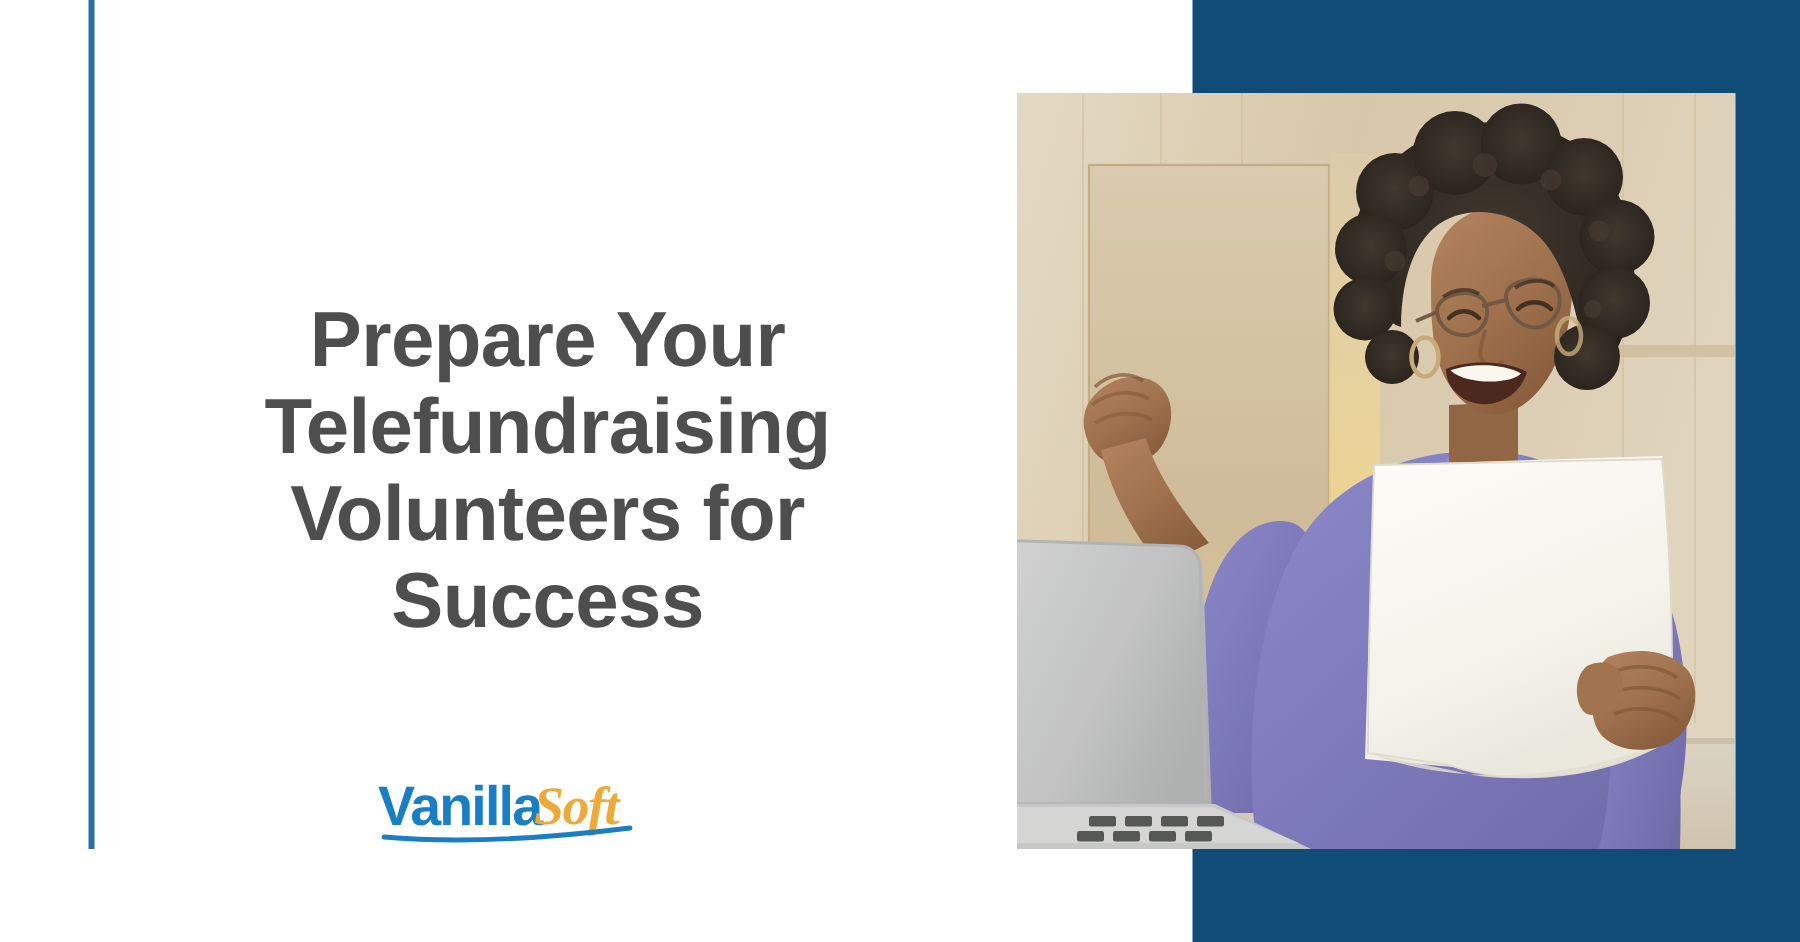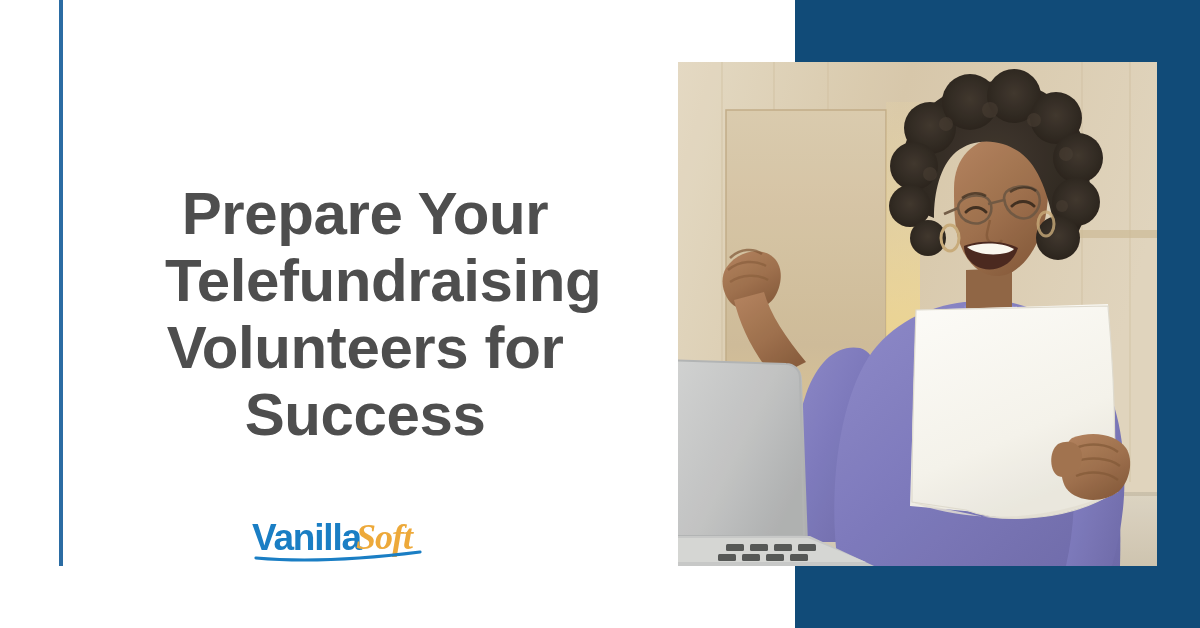--- a/index.html
+++ b/index.html
@@ -45,21 +45,21 @@
     height: 628px;
     display: flex;
     flex-direction: column;
     align-items: center;
     justify-content: center;
   }
   .headline {
     margin: 0;
     width: 400px;
     text-align: center;
-    font-size: 60px;
+    font-size: 52px;
     line-height: 1.12;
     font-weight: 700;
     letter-spacing: -0.4px;
     color: #4e4e4e;
   }
 
   
   .logo {
     position: absolute;
     left: 252px;

